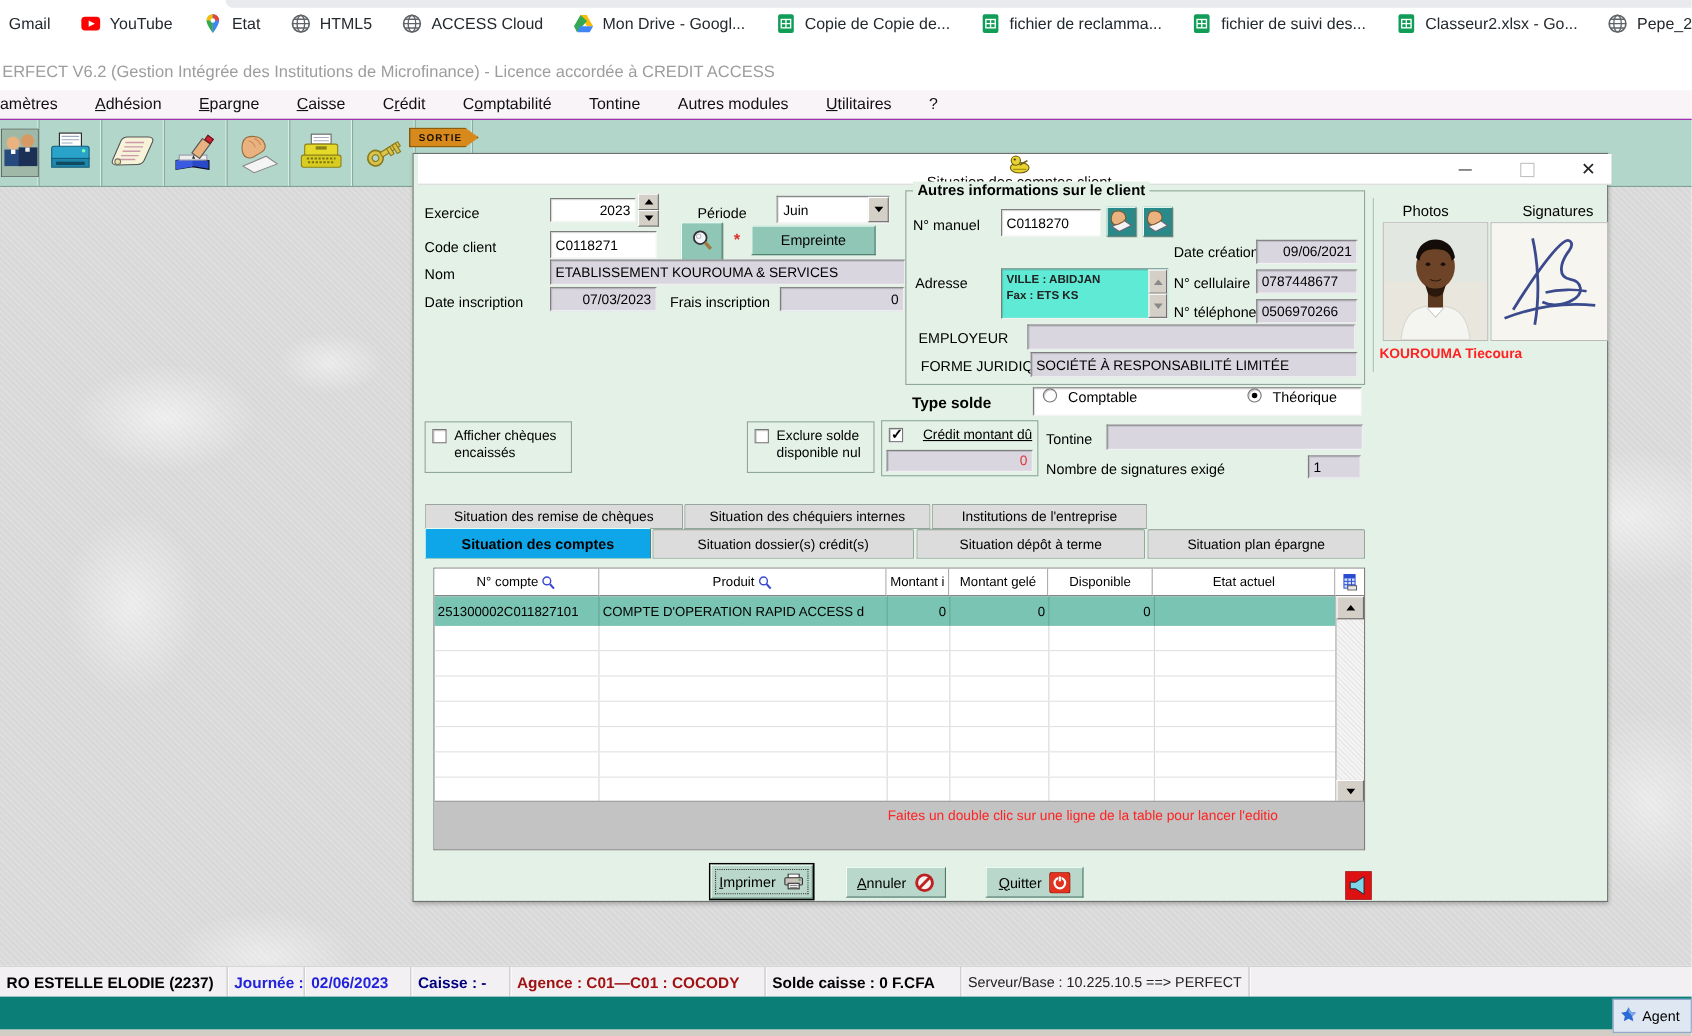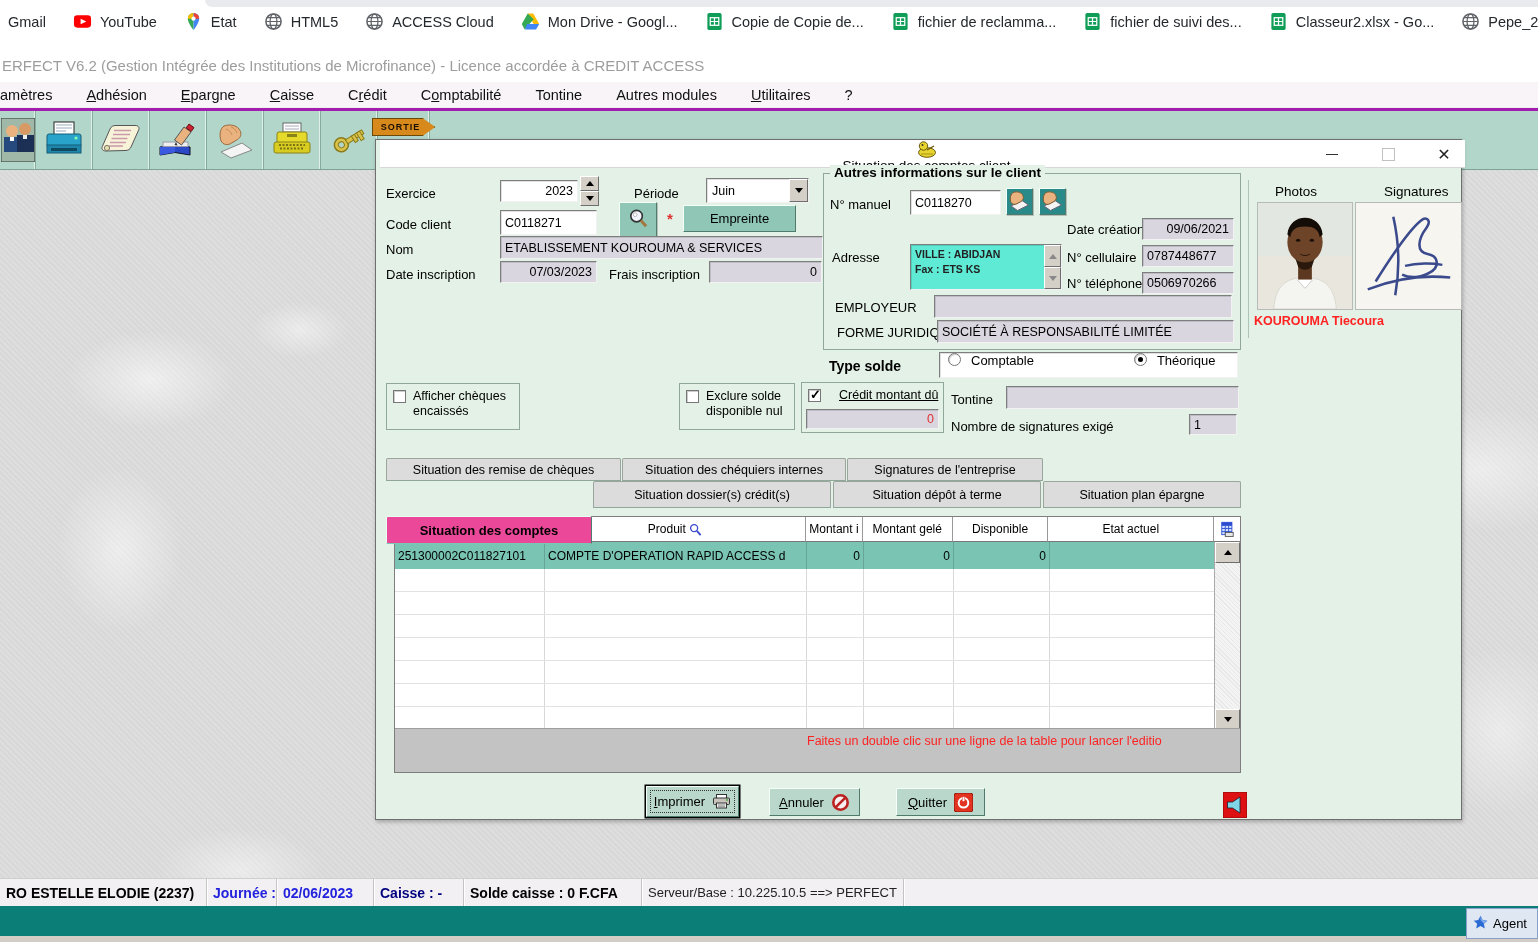--- a/index.html
+++ b/index.html
@@ -24,21 +24,21 @@
   .titlebar { position:absolute; left:0; top:48px; width:1538px; height:34px; background:#fff; display:flex; align-items:center; }
   .app-title { font-size:15px; color:#9d9d9d; padding-left:2px; white-space:nowrap; }
 
   .menubar { position:absolute; left:0; top:82px; width:1538px; height:26px; background:#f8f4f7;
     display:flex; align-items:center; gap:34px; font-size:14.5px; color:#111; border-bottom:1px solid #eee; }
   .menu-item { white-space:nowrap; cursor:pointer; }
   .menu-item u { text-decoration:underline; }
 
   
   .toolbar { position:absolute; left:0; top:108px; width:1538px; height:62px; background:#b2d6ca;
-    border-top:3px solid #a21caf; border-bottom:1px solid #7fa296; display:flex; }
+    border-top:1px solid #a21caf; border-bottom:1px solid #7fa296; display:flex; }
   .tb-slot { height:100%; display:flex; align-items:center; justify-content:center;
     border-right:1px solid #86aca0; box-shadow:inset -1px 0 0 #dff0e8; }
   .tb-slot svg { display:block; }
   .tb-rest { flex:1; }
   .sortie-sign { background:#d8891c; color:#1a1000; font-size:9px; font-weight:bold; letter-spacing:1px;
     padding:3px 14px 3px 8px; clip-path:polygon(0 0,80% 0,100% 50%,80% 100%,0 100%);
     border:1px solid #6b4a08; align-self:flex-start; margin-top:7px; }
 
   
   .desktop { position:absolute; left:0; top:170px; width:1538px; height:708px; background-color:#dcdcdc;
@@ -106,22 +106,22 @@
   .optbox { position:absolute; border:1px solid #8fa89a; padding:5px 4px 4px 6px; display:flex; gap:7px; }
   .cb { width:13px; height:13px; background:#fff; border:1px solid #777; box-shadow:inset 1px 1px 0 rgba(0,0,0,.2);
     flex:none; margin-top:1px; position:relative; cursor:pointer; }
   .cb.checked::after { content:"✓"; position:absolute; left:1px; top:-3px; font-size:13px; font-weight:bold; color:#000; }
   .opt-label { font-size:12.5px; line-height:15px; }
   .opt-label.u { text-decoration:underline;margin-left:11px; }
 
   .tab { position:absolute; background:#dcdcdc; border:1px solid #9aa59e; border-bottom-color:#8fa89a;
     display:flex; align-items:center; justify-content:center; font-size:12.5px; cursor:pointer;
     border-top-left-radius:2px; border-top-right-radius:2px; white-space:nowrap; overflow:hidden; }
-  .tab.active { background:#ec4899; font-weight:bold; font-size:13px; z-index:2;
-    border-color:#e8fff4 #4f7a6c #7cc4b4 #e8fff4;margin-top:36px; }
+  .tab.active { background:#0ea5e9; font-weight:bold; font-size:13px; z-index:2;
+    border-color:#e8fff4 #4f7a6c #7cc4b4 #e8fff4; }
 
   .tbl { position:absolute; background:#fff; border:1px solid #7e7e7e; }
   .tr { display:flex; }
   .th { display:flex; align-items:center; justify-content:center; gap:3px; font-size:12px; height:25px;
     border-right:1px solid #999; border-bottom:1px solid #777; background:#fff; overflow:hidden; white-space:nowrap; }
   .td { font-size:12px; display:flex; align-items:center; padding:0 3px; overflow:hidden; white-space:nowrap;
     border-right:1px solid rgba(0,0,0,.15); }
   .row-sel { background:#79c4b2; height:27px; }
   .row-empty { height:23px; border-bottom:1px solid #e2e2e2; }
   .row-empty .td { border-right:1px solid #d8d8d8; }
@@ -519,21 +519,21 @@
     </div>
 
     <span class="lbl" style="left:575px;top:252px">Tontine</span>
     <div class="fld gray sunken" style="left:630px;top:246px;width:233px;height:23px"></div>
     <span class="lbl" style="left:575px;top:279px">Nombre de signatures exigé</span>
     <div class="fld gray sunken" style="left:813px;top:274px;width:48px;height:21px">1</div>
 
     <div id="tabsRow1">
         <div class="tab" style="left: 10px; top: 318px; width: 235px; height: 23px;">Situation des remise de chèques</div>
         <div class="tab" style="left: 246px; top: 318px; width: 224px; height: 23px;">Situation des chéquiers internes</div>
-        <div class="tab" style="left: 471px; top: 318px; width: 196px; height: 23px;">Signatures de l'entreprise</div>
+        <div class="tab" style="left: 471px; top: 318px; width: 196px; height: 23px;">Institutions de l'entreprise</div>
       </div>
     <div id="tabsRow2">
         <div class="tab active" style="left: 10px; top: 340px; width: 206px; height: 28px;">Situation des comptes</div>
         <div class="tab" style="left: 217px; top: 341px; width: 238px; height: 27px;">Situation dossier(s) crédit(s)</div>
         <div class="tab" style="left: 457px; top: 341px; width: 208px; height: 27px;">Situation dépôt à terme</div>
         <div class="tab" style="left: 667px; top: 341px; width: 198px; height: 27px;">Situation plan épargne</div>
       </div>
 
     <div class="tbl" style="left:18px;top:376px;width:847px;height:257px" id="accountsTable">
         <div class="tr">
@@ -719,20 +719,21 @@
       </svg>
     </div>
     <span class="client-name" style="left:878px;top:174px">KOUROUMA Tiecoura</span>
   </div>
 
   <div class="statusbar" id="statusBar">
       <div class="seg b" style="width: 207px; color: rgb(0, 0, 0);">RO ESTELLE ELODIE  (2237)</div>
       <div class="seg b" style="width: 70px; color: rgb(34, 34, 221);">Journée :</div>
       <div class="seg b" style="width: 97px; color: rgb(34, 34, 221);">02/06/2023</div>
       <div class="seg b" style="width: 90px; color: rgb(0, 0, 127);">Caisse :  -</div>
+      <div class="seg b" style="width: 232px; color: rgb(160, 18, 18);">Agence : C01—C01 : COCODY</div>
       <div class="seg b" style="width: 178px; color: rgb(0, 0, 0);">Solde caisse : 0 F.CFA</div>
       <div class="seg" style="width: 262px; color: rgb(34, 34, 34); font-size: 13px;">Serveur/Base : 10.225.10.5 ==&gt; PERFECT</div>
     </div>
 
   <div class="tealbar"></div>
   <div class="taskstrip"></div>
   <button class="agent-btn">
     <span><svg viewBox="0 0 16 16">
           <path d="M8 0.8l2.3 4.4 4.9.8-3.6 3.4 1 5-4.6-2.6-4.6 2.6 1-5L.8 6l4.9-.8z" fill="#2a6ad4"></path>
           <path d="M8 0.8l2.3 4.4 4.9.8-3.6 3.4-3.6-4z" fill="#7fa8e8"></path>

